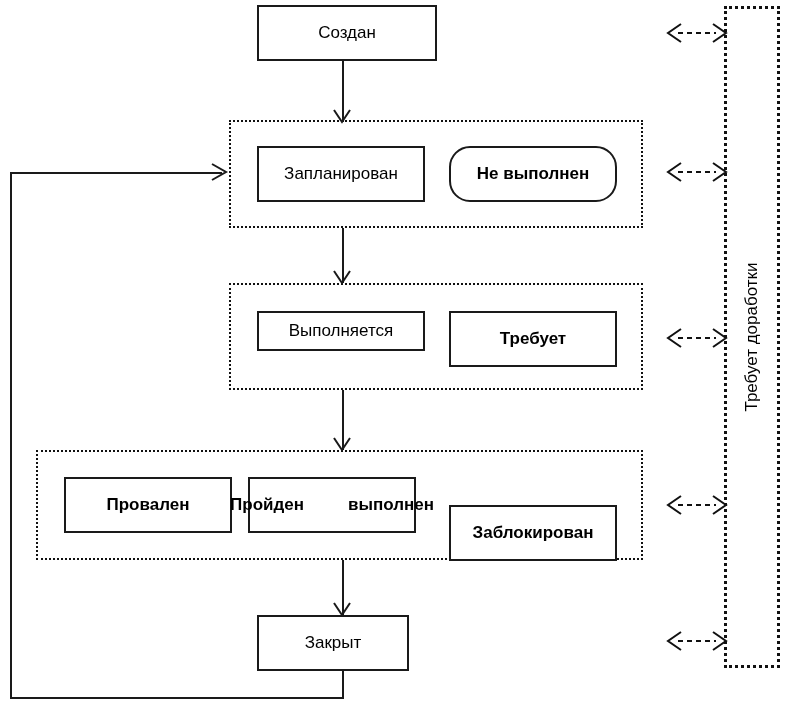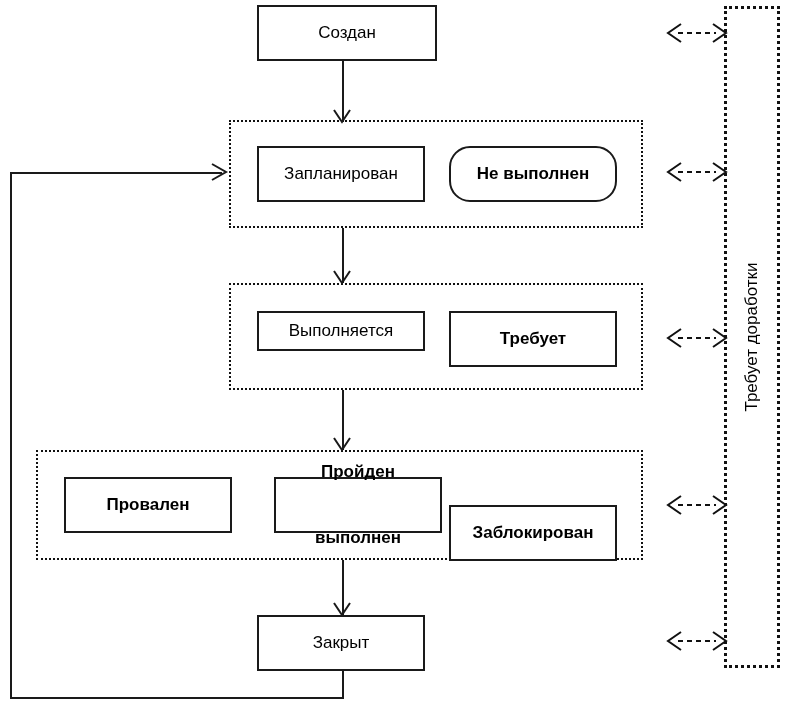--- a/index.html
+++ b/index.html
@@ -168,26 +168,26 @@
   </div>
 
   <div class="state-box bold" style="left:449px; top:311px; width:168px; height:56px;">
     <span>Требует</span>
   </div>
 
   <div class="state-box bold" style="left:64px; top:477px; width:168px; height:56px;">
     <span>Провален</span>
   </div>
 
-  <div class="state-box bold" style="left:274px; top:477px; width:168px; height:56px; flex-direction:column;gap:44px;">
+  <div class="state-box bold" style="left:248px; top:477px; width:168px; height:56px; flex-direction:row;gap:44px;">
     <span>Пройден</span>
     <span>выполнен</span>
   </div>
 
   <div class="state-box bold" style="left:449px; top:505px; width:168px; height:56px;">
     <span>Заблокирован</span>
   </div>
 
-  <div class="state-box" style="left:257px; top:615px; width:168px; height:56px;">
+  <div class="state-box" style="left:257px; top:615px; width:152px; height:56px;">
     <span>Закрыт</span>
   </div>
 
 </div>
 
 </body></html>

